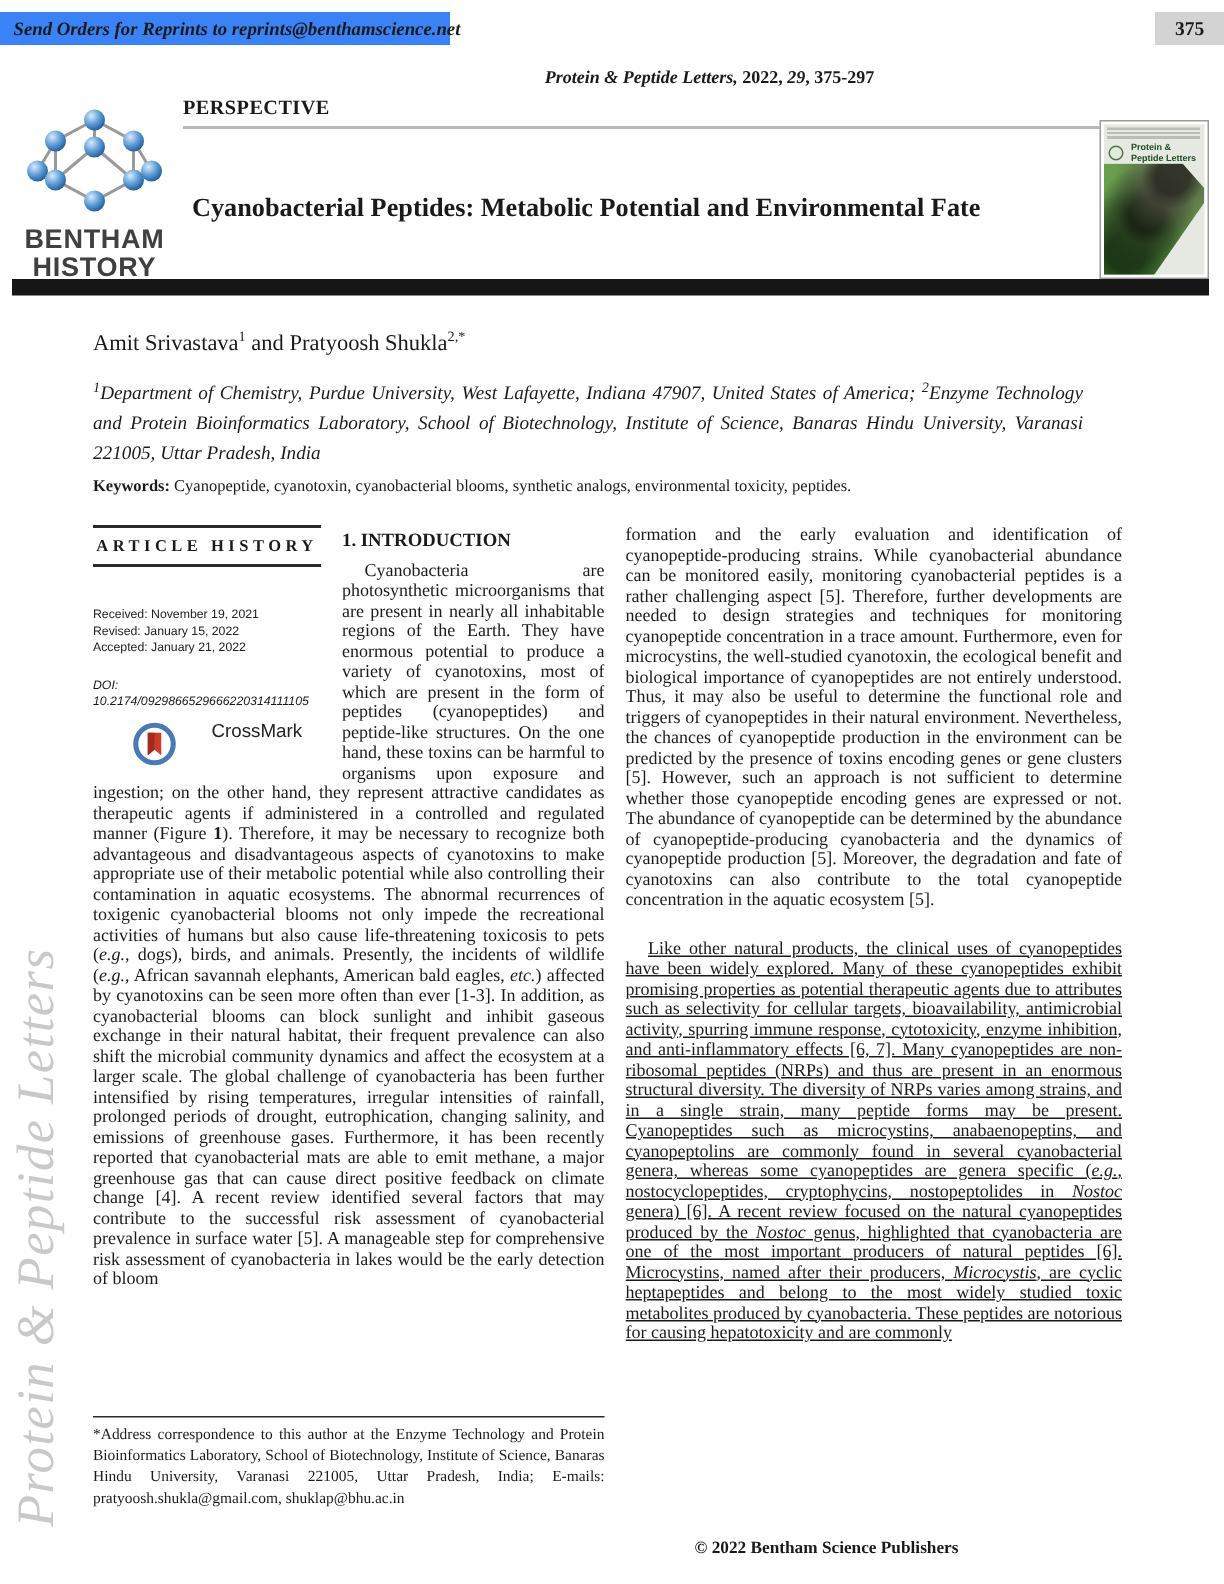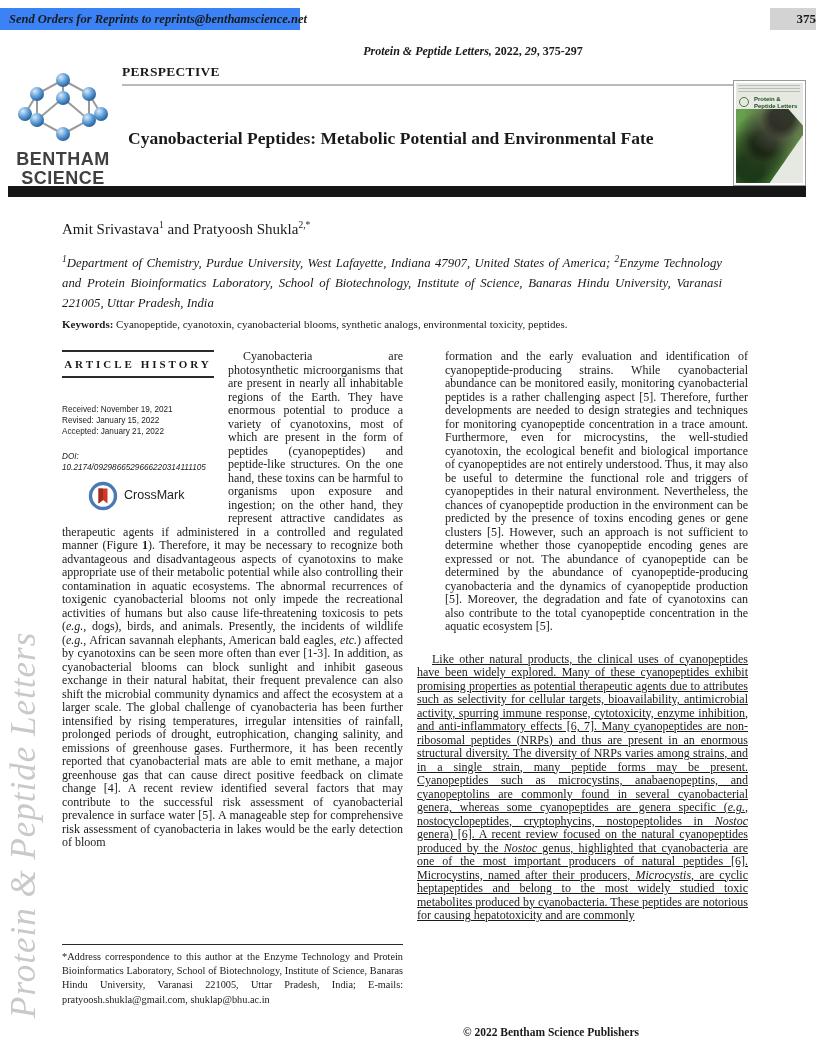--- a/index.html
+++ b/index.html
@@ -11,21 +11,21 @@
   }
   
   .reprint-banner {
     position:absolute; left:0; top:8px; width:300px; height:22px;
     background:#3b82f6; font-style:italic; font-weight:bold;
     font-size:12.5px; line-height:22px; padding-left:9px; white-space:nowrap;
   }
   .page-number-box {
     position:absolute; right:0; top:8px; width:46px; height:22px;
     background:#d3d3d3; font-weight:bold; font-size:13px; line-height:22px;
-    text-align:right;
+    text-align:center;
   }
   .journal-citation {
     position:absolute; left:473px; top:44px; transform:translateX(-50%);
     font-size:12px; white-space:nowrap;
   }
   
   .logo-block { position:absolute; left:10px; top:70px; width:106px; text-align:center; }
   .logo-block .molecule { display:block; margin:0 auto; }
   .publisher-name { color:#404040; font-family:"Liberation Sans", sans-serif;
     font-weight:bold; font-size:18px; line-height:19px; letter-spacing:0.5px; }
@@ -64,25 +64,25 @@
     font-size:12px; line-height:13.5px; text-align:justify; overflow:hidden; }
   .right-col { position:absolute; left:417px; top:350px; width:331px; height:668px;
     font-size:12px; line-height:13.5px; text-align:justify; overflow:hidden; }
   .history { float:left; width:152px; margin-right:14px; margin-bottom:4px;
     font-family:"Liberation Sans", sans-serif; }
   .history-rule { height:1.5px; background:#2a2a2a; }
   .history-title { font-family:"Liberation Serif", serif; font-weight:bold; font-size:11px;
     letter-spacing:3px; text-align:center; padding:6px 0 5px; }
   .history-dates { margin-top:26px; font-size:8.2px; line-height:11px; color:#222; }
   .history-doi { margin-top:14px; font-size:8.2px; line-height:11px; font-style:italic; }
-  .crossmark { display:flex; align-items:center; gap:6px; margin:8px 0 0 26px; cursor:pointer; }
+  .crossmark { display:flex; align-items:flex-start; gap:23px; margin:8px 0 0 26px; cursor:pointer; }
   .crossmark-text { font-family:"Liberation Sans", sans-serif; font-size:12.5px; color:#222; }
   .intro-heading { font-size:12.5px; font-weight:bold; padding:4px 0 6px; }
   .para { text-indent:15px; }
-  .para-noindent { text-indent:0;margin-left:28px; }
+  .para-noindent { text-indent:0; }
   .para + .para { margin-top:19px;text-decoration:underline; }
   .footnote { position:absolute; left:62px; top:944px; width:341px;
     border-top:1.5px solid #2a2a2a; padding-top:5px;
     font-size:10.3px; line-height:1.38; text-align:justify; }
   
   .footer-issn { position:absolute; left:280px; top:1026px; font-weight:bold; font-size:11.5px;margin-top:44px; }
   .footer-copyright { position:absolute; left:463px; top:1026px; font-weight:bold; font-size:11.5px;text-align:center; }
   
   .sidebar-vertical { position:absolute; left:4px; top:1018px; width:516px; height:44px;
     transform:rotate(-90deg); transform-origin:top left;
@@ -117,21 +117,21 @@
         <circle cx="10" cy="44" r="7"></circle>
         <circle cx="86" cy="44" r="7"></circle>
         <circle cx="22" cy="50" r="7"></circle>
         <circle cx="74" cy="50" r="7"></circle>
         <circle cx="48" cy="28" r="7"></circle>
         <circle cx="48" cy="64" r="7"></circle>
       </g>
     </svg>
     <div class="publisher-name">
       <div>BENTHAM</div>
-      <div>SCIENCE</div>
+      <div>HISTORY</div>
     </div>
   </div>
 
   <div class="masthead-center">
     <div class="section-label">PERSPECTIVE</div>
   </div>
   <div class="masthead-sep"></div>
   <h1 class="article-title">Cyanobacterial Peptides: Metabolic Potential and Environmental Fate</h1>
 
   <div class="cover-thumb">
@@ -170,20 +170,21 @@
       </div>
       <div class="crossmark">
         <svg width="30" height="30" viewBox="0 0 30 30">
           <circle cx="15" cy="15" r="12.5" fill="#ffffff" stroke="#4a7ab5" stroke-width="3.4"></circle>
           <path d="M10.5 7.5 h9 v15 l-4.5 -3.6 l-4.5 3.6 z" fill="#cf3a28"></path>
           <path d="M10.5 7.5 h4.5 v11.4 l-4.5 3.6 z" fill="#a32b1a"></path>
         </svg>
         <span class="crossmark-text">CrossMark</span>
       </div>
     </aside>
+    <h2 class="intro-heading">1. INTRODUCTION</h2>
     <p class="para"><span>Cyanobacteria are photosynthetic microorganisms that are present in nearly all inhabitable regions of the Earth. They have enormous potential to produce a variety of cyanotoxins, most of which are present in the form of peptides (cyanopeptides) and peptide-like structures. On the one hand, these toxins can be harmful to organisms upon exposure and ingestion; on the other hand, they represent attractive candidates as therapeutic agents if administered in a controlled and regulated manner (Figure </span><span style="font-weight: bold;">1</span><span>). Therefore, it may be necessary to recognize both advantageous and disadvantageous aspects of cyanotoxins to make appropriate use of their metabolic potential while also controlling their contamination in aquatic ecosystems. The abnormal recurrences of toxigenic cyanobacterial blooms not only impede the recreational activities of humans but also cause life-threatening toxicosis to pets (</span><span style="font-style: italic;">e.g.</span><span>, dogs), birds, and animals. Presently, the incidents of wildlife (</span><span style="font-style: italic;">e.g.</span><span>, African savannah elephants, American bald eagles, </span><span style="font-style: italic;">etc.</span><span>) affected by cyanotoxins can be seen more often than ever [1-3]. In addition, as cyanobacterial blooms can block sunlight and inhibit gaseous exchange in their natural habitat, their frequent prevalence can also shift the microbial community dynamics and affect the ecosystem at a larger scale. The global challenge of cyanobacteria has been further intensified by rising temperatures, irregular intensities of rainfall, prolonged periods of drought, eutrophication, changing salinity, and emissions of greenhouse gases. Furthermore, it has been recently reported that cyanobacterial mats are able to emit methane, a major greenhouse gas that can cause direct positive feedback on climate change [4]. A recent review identified several factors that may contribute to the successful risk assessment of cyanobacterial prevalence in surface water [5]. A manageable step for comprehensive risk assessment of cyanobacteria in lakes would be the early detection of bloom</span></p>
   </div>
 
   <div class="right-col">
     <p class="para para-noindent">formation and the early evaluation and identification of cyanopeptide-producing strains. While cyanobacterial abundance can be monitored easily, monitoring cyanobacterial peptides is a rather challenging aspect [5]. Therefore, further developments are needed to design strategies and techniques for monitoring cyanopeptide concentration in a trace amount. Furthermore, even for microcystins, the well-studied cyanotoxin, the ecological benefit and biological importance of cyanopeptides are not entirely understood. Thus, it may also be useful to determine the functional role and triggers of cyanopeptides in their natural environment. Nevertheless, the chances of cyanopeptide production in the environment can be predicted by the presence of toxins encoding genes or gene clusters [5]. However, such an approach is not sufficient to determine whether those cyanopeptide encoding genes are expressed or not. The abundance of cyanopeptide can be determined by the abundance of cyanopeptide-producing cyanobacteria and the dynamics of cyanopeptide production [5]. Moreover, the degradation and fate of cyanotoxins can also contribute to the total cyanopeptide concentration in the aquatic ecosystem [5].</p>
     <p class="para"><span>Like other natural products, the clinical uses of cyanopeptides have been widely explored. Many of these cyanopeptides exhibit promising properties as potential therapeutic agents due to attributes such as selectivity for cellular targets, bioavailability, antimicrobial activity, spurring immune response, cytotoxicity, enzyme inhibition, and anti-inflammatory effects [6, 7]. Many cyanopeptides are non-ribosomal peptides (NRPs) and thus are present in an enormous structural diversity. The diversity of NRPs varies among strains, and in a single strain, many peptide forms may be present. Cyanopeptides such as microcystins, anabaenopeptins, and cyanopeptolins are commonly found in several cyanobacterial genera, whereas some cyanopeptides are genera specific (</span><span style="font-style: italic;">e.g.</span><span>, nostocyclopeptides, cryptophycins, nostopeptolides in </span><span style="font-style: italic;">Nostoc</span><span> genera) [6]. A recent review focused on the natural cyanopeptides produced by the </span><span style="font-style: italic;">Nostoc</span><span> genus, highlighted that cyanobacteria are one of the most important producers of natural peptides [6]. Microcystins, named after their producers, </span><span style="font-style: italic;">Microcystis</span><span>, are cyclic heptapeptides and belong to the most widely studied toxic metabolites produced by cyanobacteria. These peptides are notorious for causing hepatotoxicity and are commonly</span></p>
   </div>
 
   <div class="footnote">*Address correspondence to this author at the Enzyme Technology and Protein Bioinformatics Laboratory, School of Biotechnology, Institute of Science, Banaras Hindu University, Varanasi 221005, Uttar Pradesh, India; E-mails: pratyoosh.shukla@gmail.com, shuklap@bhu.ac.in</div>
 

